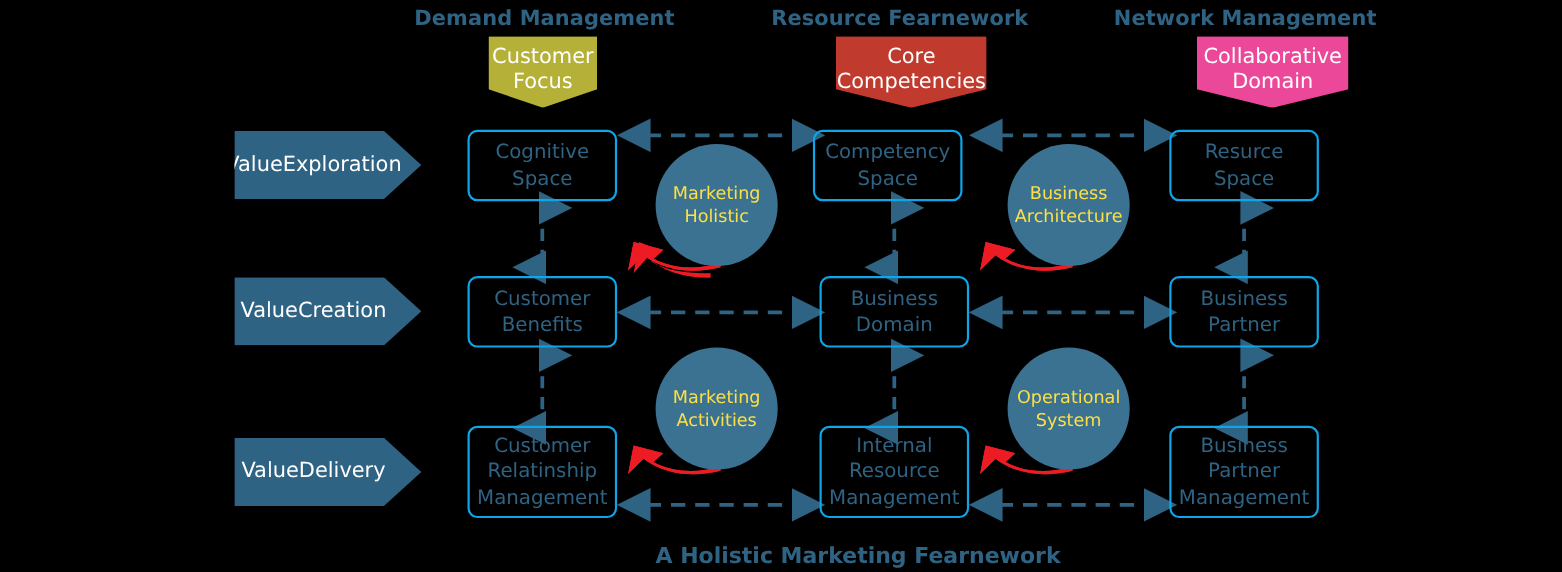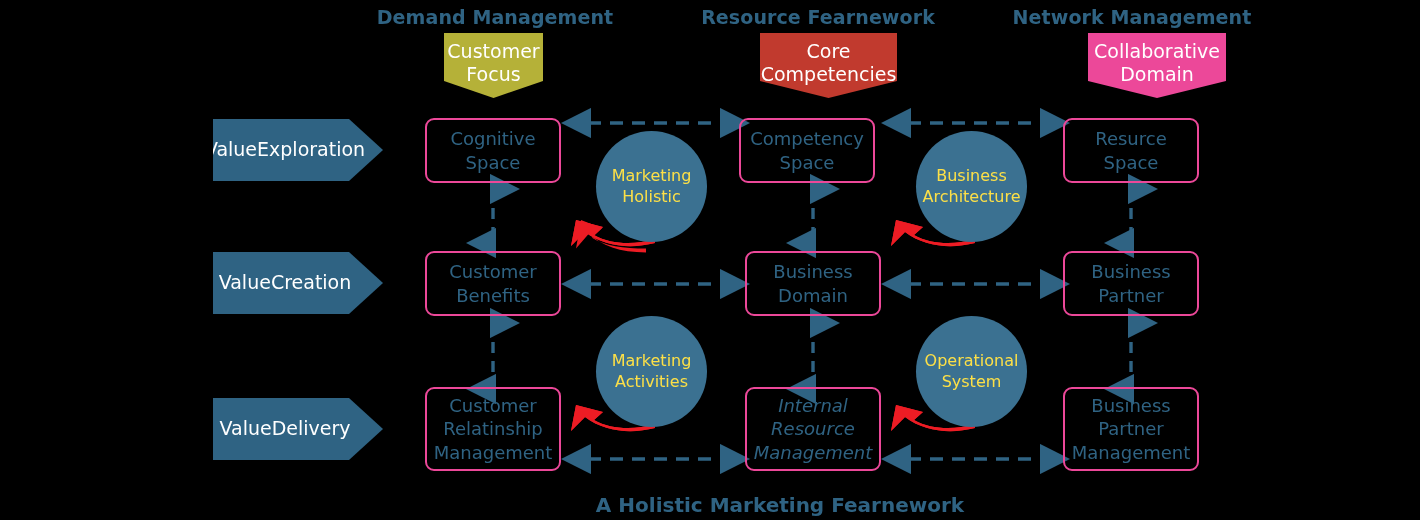--- a/index.html
+++ b/index.html
@@ -64,21 +64,21 @@
     justify-content: center;
     box-sizing: border-box;
     padding-right: 26px;
     clip-path: polygon(0% 0%, 80% 0%, 100% 50%, 80% 100%, 0% 100%);
   }
   .stage-arrow span { display: block; }
 
   
   .node-box {
     position: absolute;
-    border: 2px solid #ec4899;
+    border: 2px solid #0ea5e9;
     border-radius: 9px;
     background: transparent;
     color: #2f6383;
     font-size: 18px;
     line-height: 1.28;
     text-align: center;
     display: flex;
     flex-direction: column;
     align-items: center;
     justify-content: center;
@@ -272,21 +272,21 @@
   </div>
 
   <div class="node-box" style="left:739px; top:118px; width:136px; height:65px;">
     <span>Competency</span>
     <span>Space</span>
   </div>
   <div class="node-box" style="left:745px; top:251px; width:136px; height:65px;">
     <span>Business</span>
     <span>Domain</span>
   </div>
-  <div class="node-box" style="left:745px; top:387px; width:136px; height:84px;font-style:italic;">
+  <div class="node-box" style="left:745px; top:387px; width:136px; height:84px;">
     <span>Internal</span>
     <span>Resource</span>
     <span>Management</span>
   </div>
 
   <div class="node-box" style="left:1063px; top:118px; width:136px; height:65px;">
     <span>Resurce</span>
     <span>Space</span>
   </div>
   <div class="node-box" style="left:1063px; top:251px; width:136px; height:65px;">

